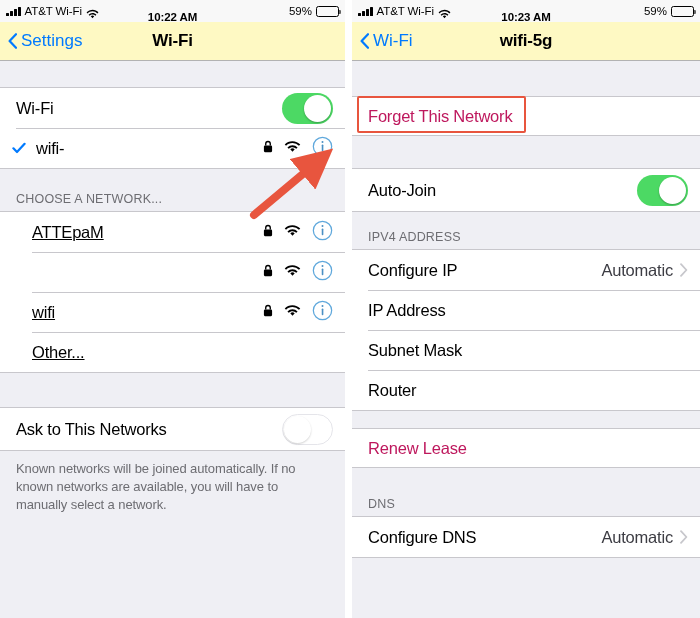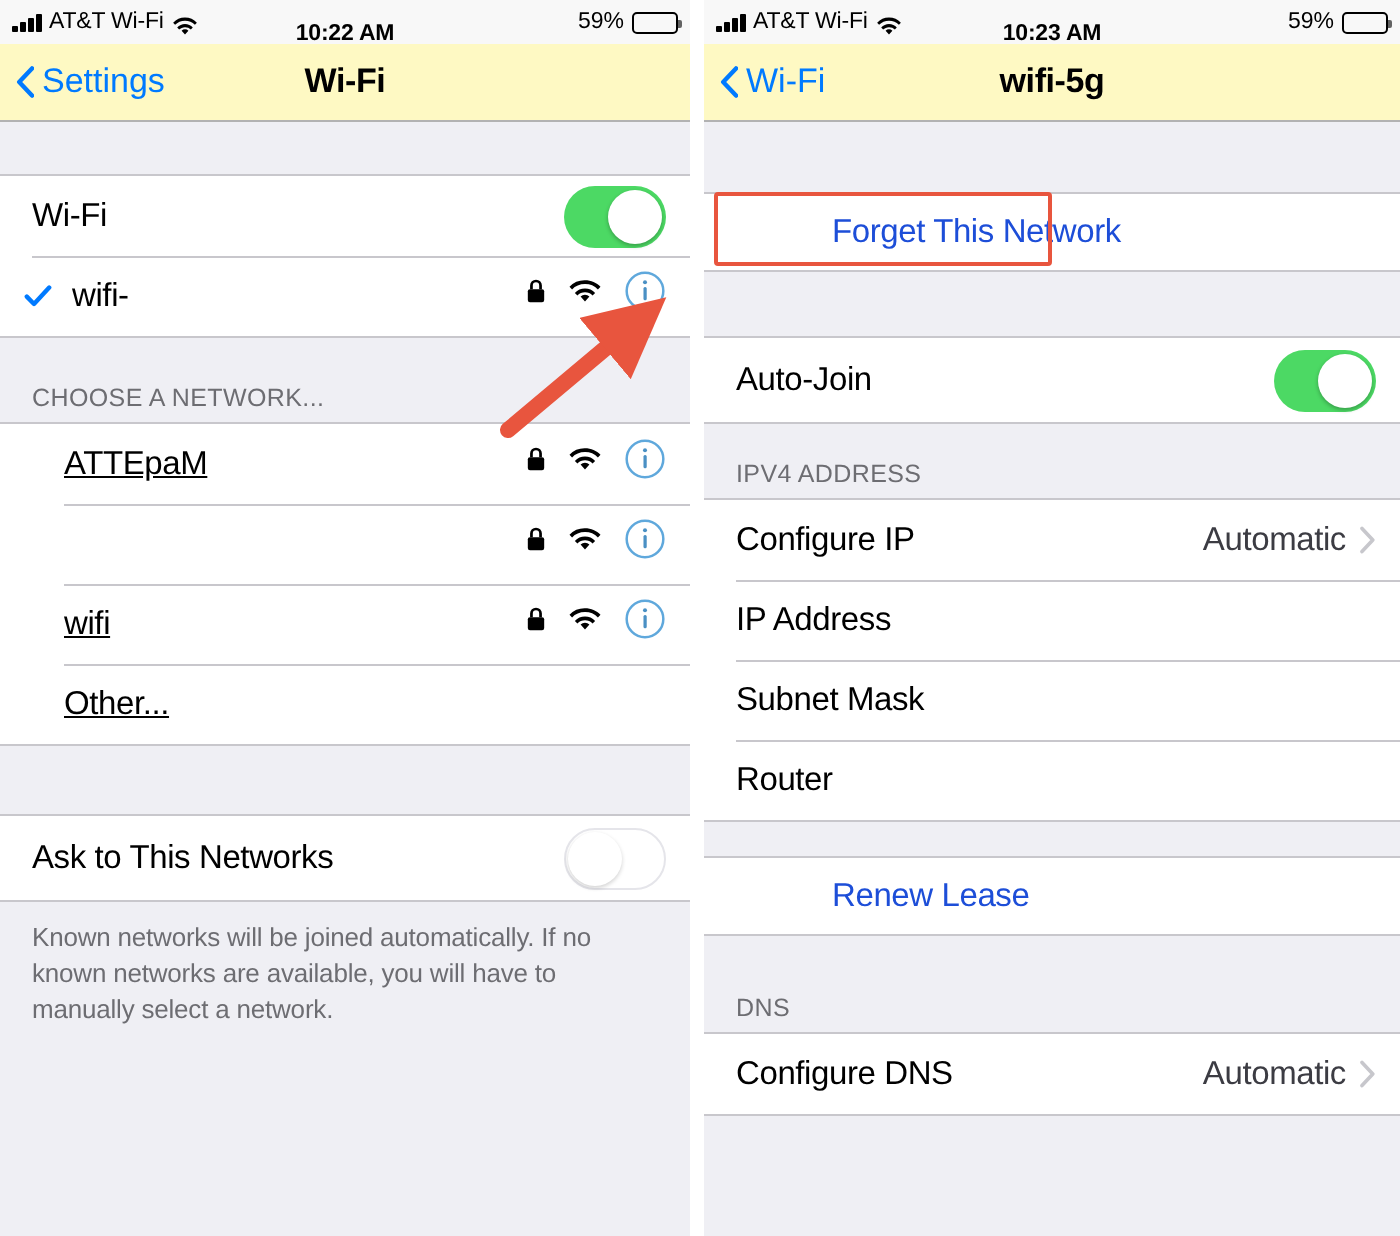--- a/index.html
+++ b/index.html
@@ -3,21 +3,21 @@
 <meta charset="utf-8">
 <style>
   html,body{margin:0;padding:0;}
   body{
     width:700px;height:618px;
     background:#ffffff;
     font-family:"Liberation Sans","DejaVu Sans",sans-serif;
     -webkit-font-smoothing:antialiased;
     overflow:hidden;
   }
-  .screens{display:flex;width:700px;height:618px;position:relative;align-items:flex-end;}
+  .screens{display:flex;width:700px;height:530px;position:relative;}
   .phone{width:345px;height:618px;position:relative;background:#EFEFF4;overflow:hidden;}
   .phone.right{margin-left:7px;width:348px;}
 
   
   .statusbar{
     height:22px;background:#F8F8F8;position:relative;
     display:flex;align-items:center;
   }
   .sb-left{position:absolute;left:6px;top:0;height:22px;display:flex;align-items:center;gap:4px;}
   .bars{display:flex;align-items:flex-end;gap:1.5px;height:9px;}
@@ -58,21 +58,21 @@
   .row{
     position:relative;display:flex;align-items:center;
     height:40px;padding-left:16px;padding-right:12px;background:#fff;
     box-sizing:border-box;
   }
   .row + .row::before{
     content:"";position:absolute;left:16px;right:0;top:0;height:.5px;background:#C8C7CC;
   }
   .row.inset + .row.inset::before{left:32px;}
   .row-label{font-size:16.5px;color:#000;letter-spacing:-.2px;}
-  .row-label.blue{color:#1d4ed8;margin-left:48px;}
+  .row-label.blue{color:#be185d;}
   .row-value{margin-left:auto;font-size:16.5px;color:#8E8E93;letter-spacing:-.2px;}
   .row-value.dark{color:#3C3C43;}
   .accessories{margin-left:auto;display:flex;align-items:center;gap:11px;}
   .chev-right{width:8px;height:14px;margin-left:7px;flex:0 0 auto;}
 
   .section-header{
     font-size:12.5px;color:#6D6D72;letter-spacing:.2px;
     padding:0 0 5px 16px;display:flex;align-items:flex-end;height:100%;
     box-sizing:border-box;background:#EFEFF4;
   }

